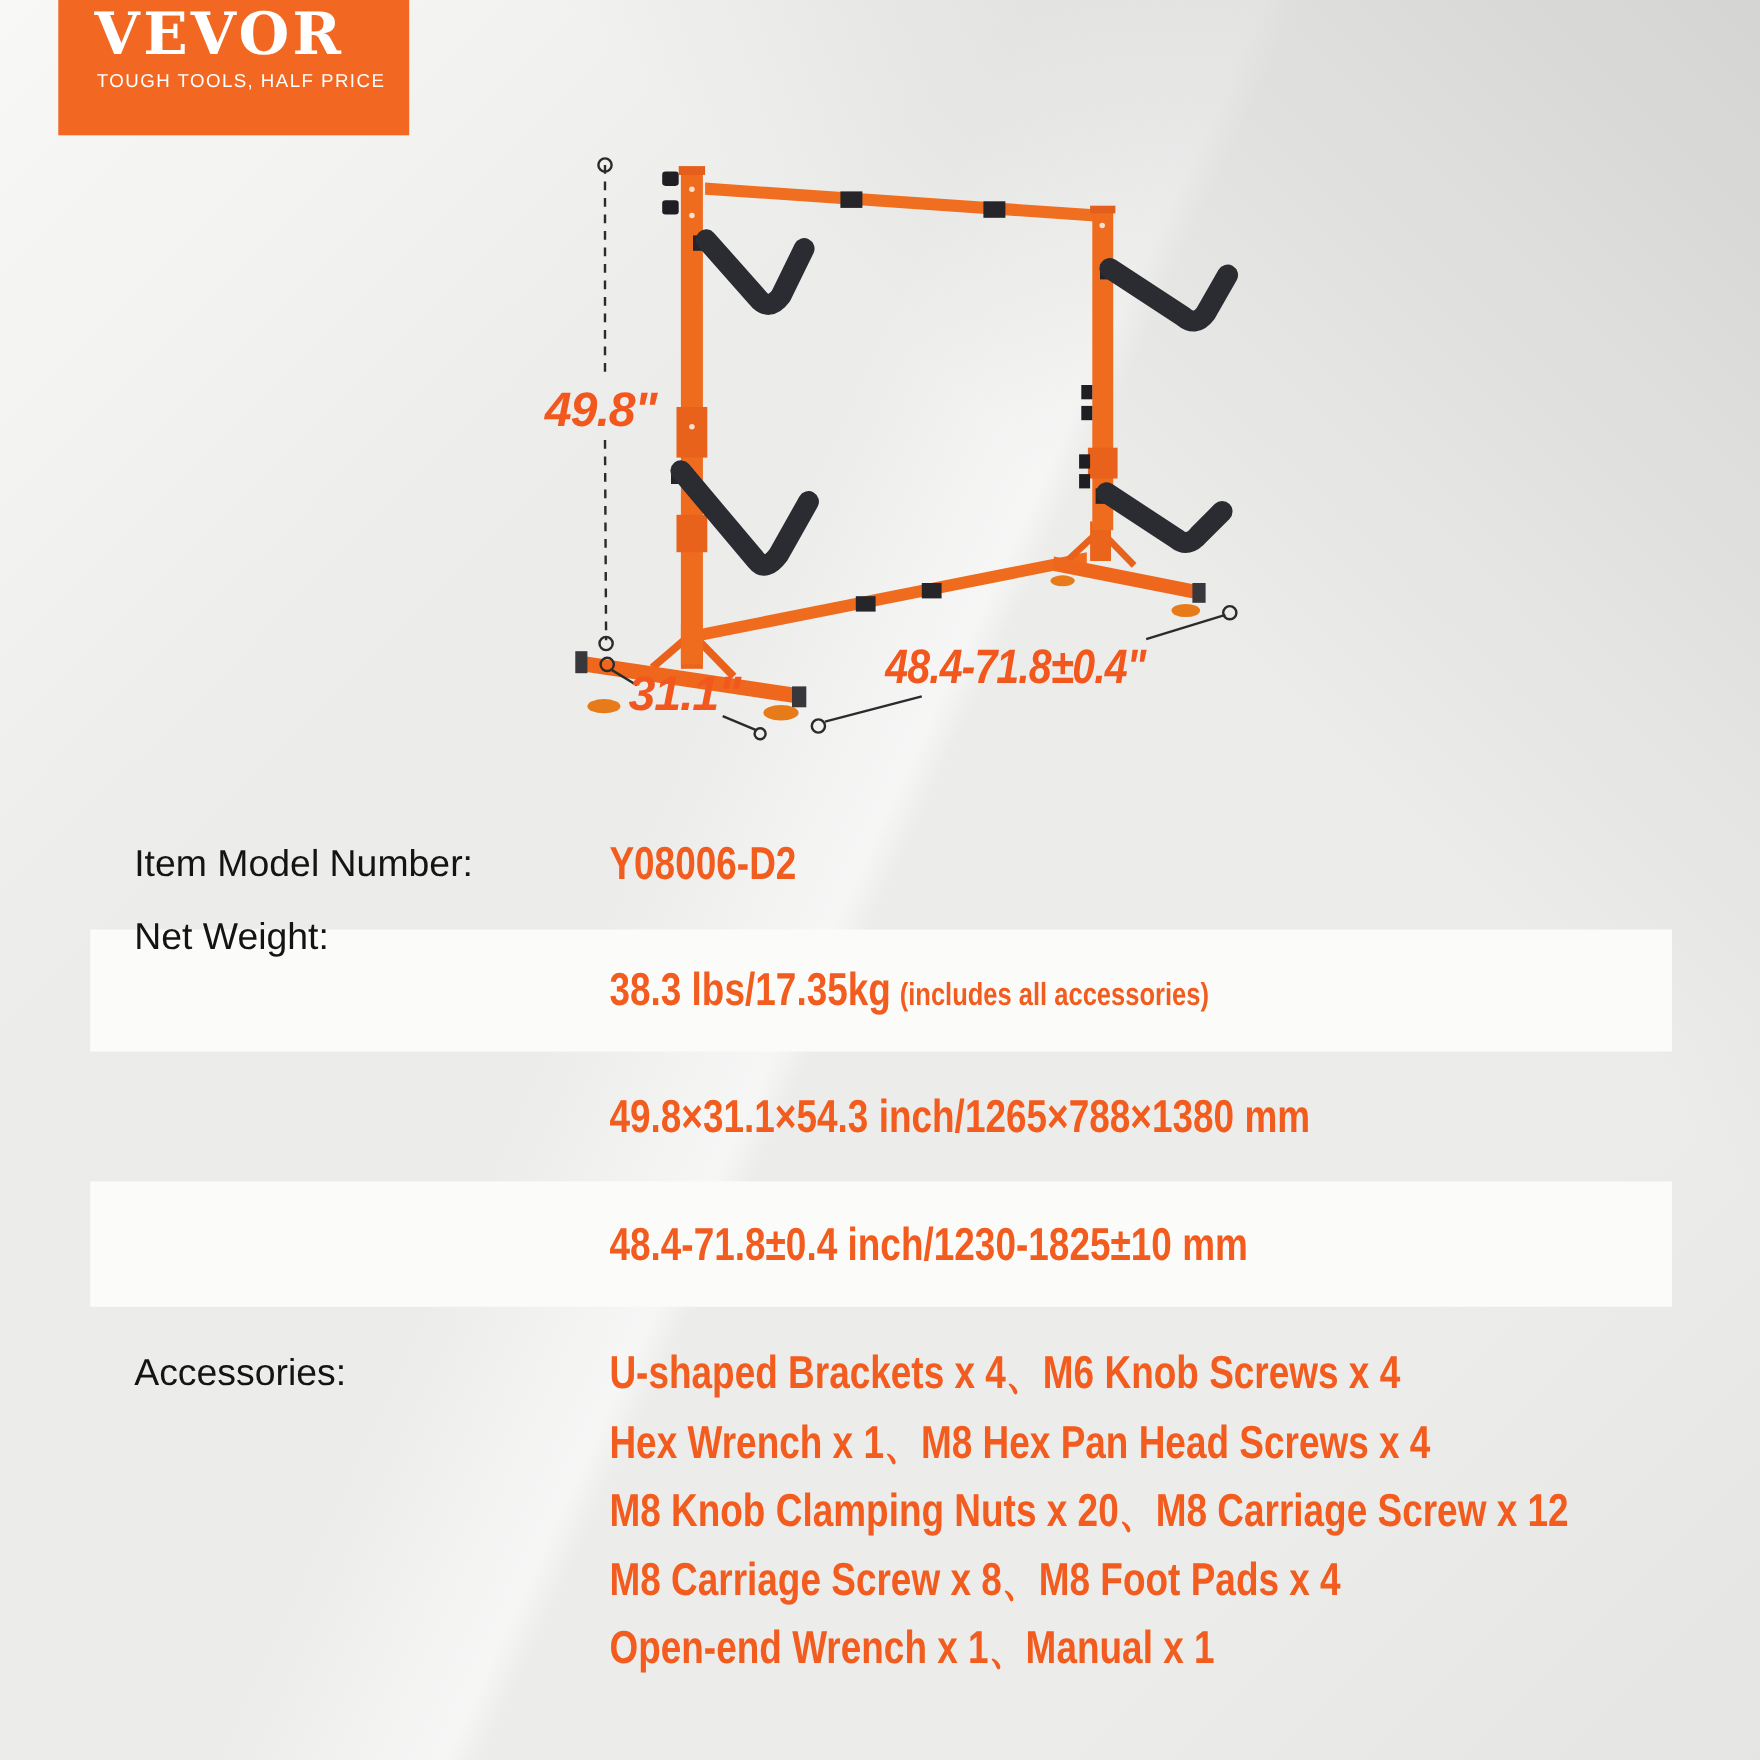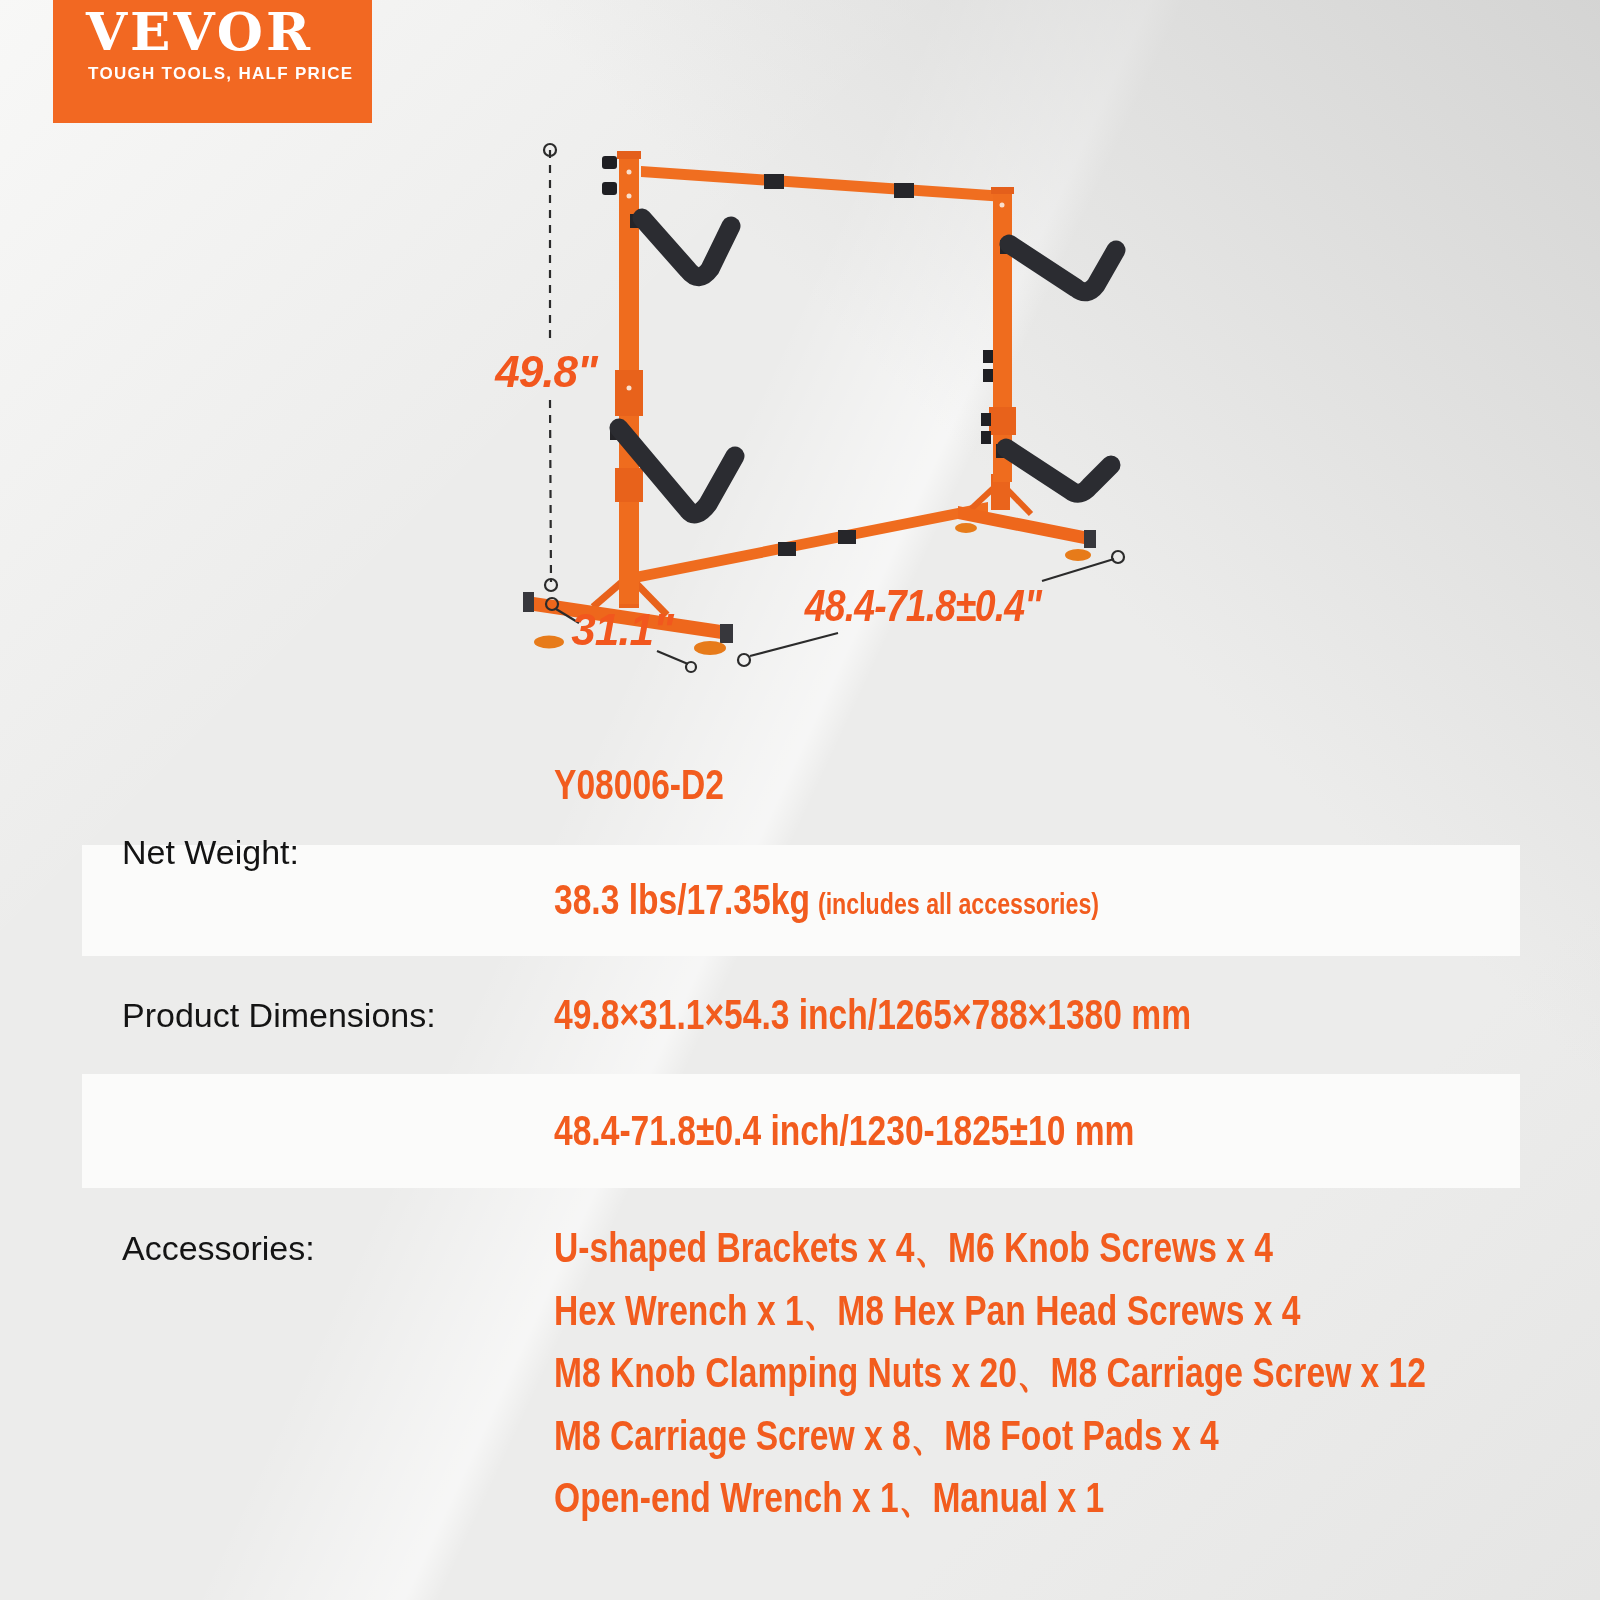--- a/index.html
+++ b/index.html
@@ -10,21 +10,21 @@
         linear-gradient(225deg, rgba(211,211,210,0.95) 0%, rgba(211,211,210,0) 34%),
         linear-gradient(135deg, rgba(250,250,249,0.85) 0%, rgba(250,250,249,0) 30%),
         linear-gradient(115deg, rgba(255,255,255,0) 40%, rgba(255,255,255,0.55) 49%, rgba(255,255,255,0) 50.5%),
         linear-gradient(315deg, rgba(222,222,221,0.5) 0%, rgba(222,222,221,0) 22%);}
   .band{position:absolute;left:82px;width:1438px;background:#FBFBFA;}
   .band1{top:845px;height:111px;}
   .band2{top:1074px;height:114px;}
   .logo{position:absolute;left:53px;top:0;width:319px;height:123px;background:#F26822;}
   .logo-name{margin:1px 0 0 33px;font-family:"DejaVu Serif","Liberation Serif",serif;
              font-weight:700;font-size:53px;line-height:60px;color:#FFFFFF;letter-spacing:3px;}
-  .logo-tagline{margin:3px 0 0 35px;font-size:17px;font-weight:700;color:#FFFFFF;letter-spacing:1.3px;}
+  .logo-tagline{margin:3px 0 0 35px;font-size:17px;font-weight:400;color:#FFFFFF;letter-spacing:1.3px;}
   .spec-label{position:absolute;left:122px;height:48px;line-height:48px;font-size:34px;
               color:#141414;white-space:nowrap;}
   .spec-value{position:absolute;left:554px;height:48px;line-height:48px;font-size:42px;font-weight:700;
               color:#F25C1E;white-space:nowrap;transform:scaleX(0.8);transform-origin:0 50%;}
   .spec-value .note{font-size:29px;margin-left:10px;}
   .acc-lines{position:absolute;left:554px;top:1217px;transform:scaleX(0.8);transform-origin:0 0;}
   .acc-line{height:62.5px;line-height:62.5px;font-size:42px;font-weight:700;color:#F25C1E;white-space:nowrap;}
   .figure{position:absolute;left:430px;top:130px;width:970px;height:580px;}
   .dim{fill:#F2571E;font-style:italic;font-weight:700;font-size:44px;letter-spacing:-1px;
        font-family:"Liberation Sans","DejaVu Sans",sans-serif;}
@@ -122,28 +122,28 @@
       <circle class="ann" cx="314" cy="530" r="6"></circle>
       <line class="ann" x1="320" y1="526" x2="408" y2="503"></line>
       <line class="ann" x1="612" y1="451" x2="684" y2="429"></line>
       <circle class="ann" cx="688" cy="427" r="6"></circle>
       <text class="dim" x="116" y="257" text-anchor="middle">49.8"</text>
       <text class="dim" x="192" y="515" text-anchor="middle">31.1"</text>
       <text class="dim" transform="translate(493,491) scale(0.85,1)" text-anchor="middle">48.4-71.8±0.4"</text>
     </g>
   </svg>
 
+  <div class="spec-label" style="top:761px">Item Model Number:</div>
   <div class="spec-value" style="top:761px">Y08006-D2</div>
 
   <div class="spec-label" style="top:828px">Net Weight:</div>
   <div class="spec-value" style="top:876px">
     <span>38.3 lbs/17.35kg</span><span class="note">(includes all accessories)</span>
   </div>
 
-  <div class="spec-label" style="top:991px">Product Dimensions:</div>
   <div class="spec-value" style="top:991px">49.8×31.1×54.3 inch/1265×788×1380 mm</div>
 
   <div class="spec-value" style="top:1107px">48.4-71.8±0.4 inch/1230-1825±10 mm</div>
 
   <div class="spec-label" style="top:1224px">Accessories:</div>
   <div class="acc-lines">
     <div class="acc-line">U-shaped Brackets x 4、M6 Knob Screws x 4</div>
     <div class="acc-line">Hex Wrench x 1、M8 Hex Pan Head Screws x 4</div>
     <div class="acc-line">M8 Knob Clamping Nuts x 20、M8 Carriage Screw x 12</div>
     <div class="acc-line">M8 Carriage Screw x 8、M8 Foot Pads x 4</div>

